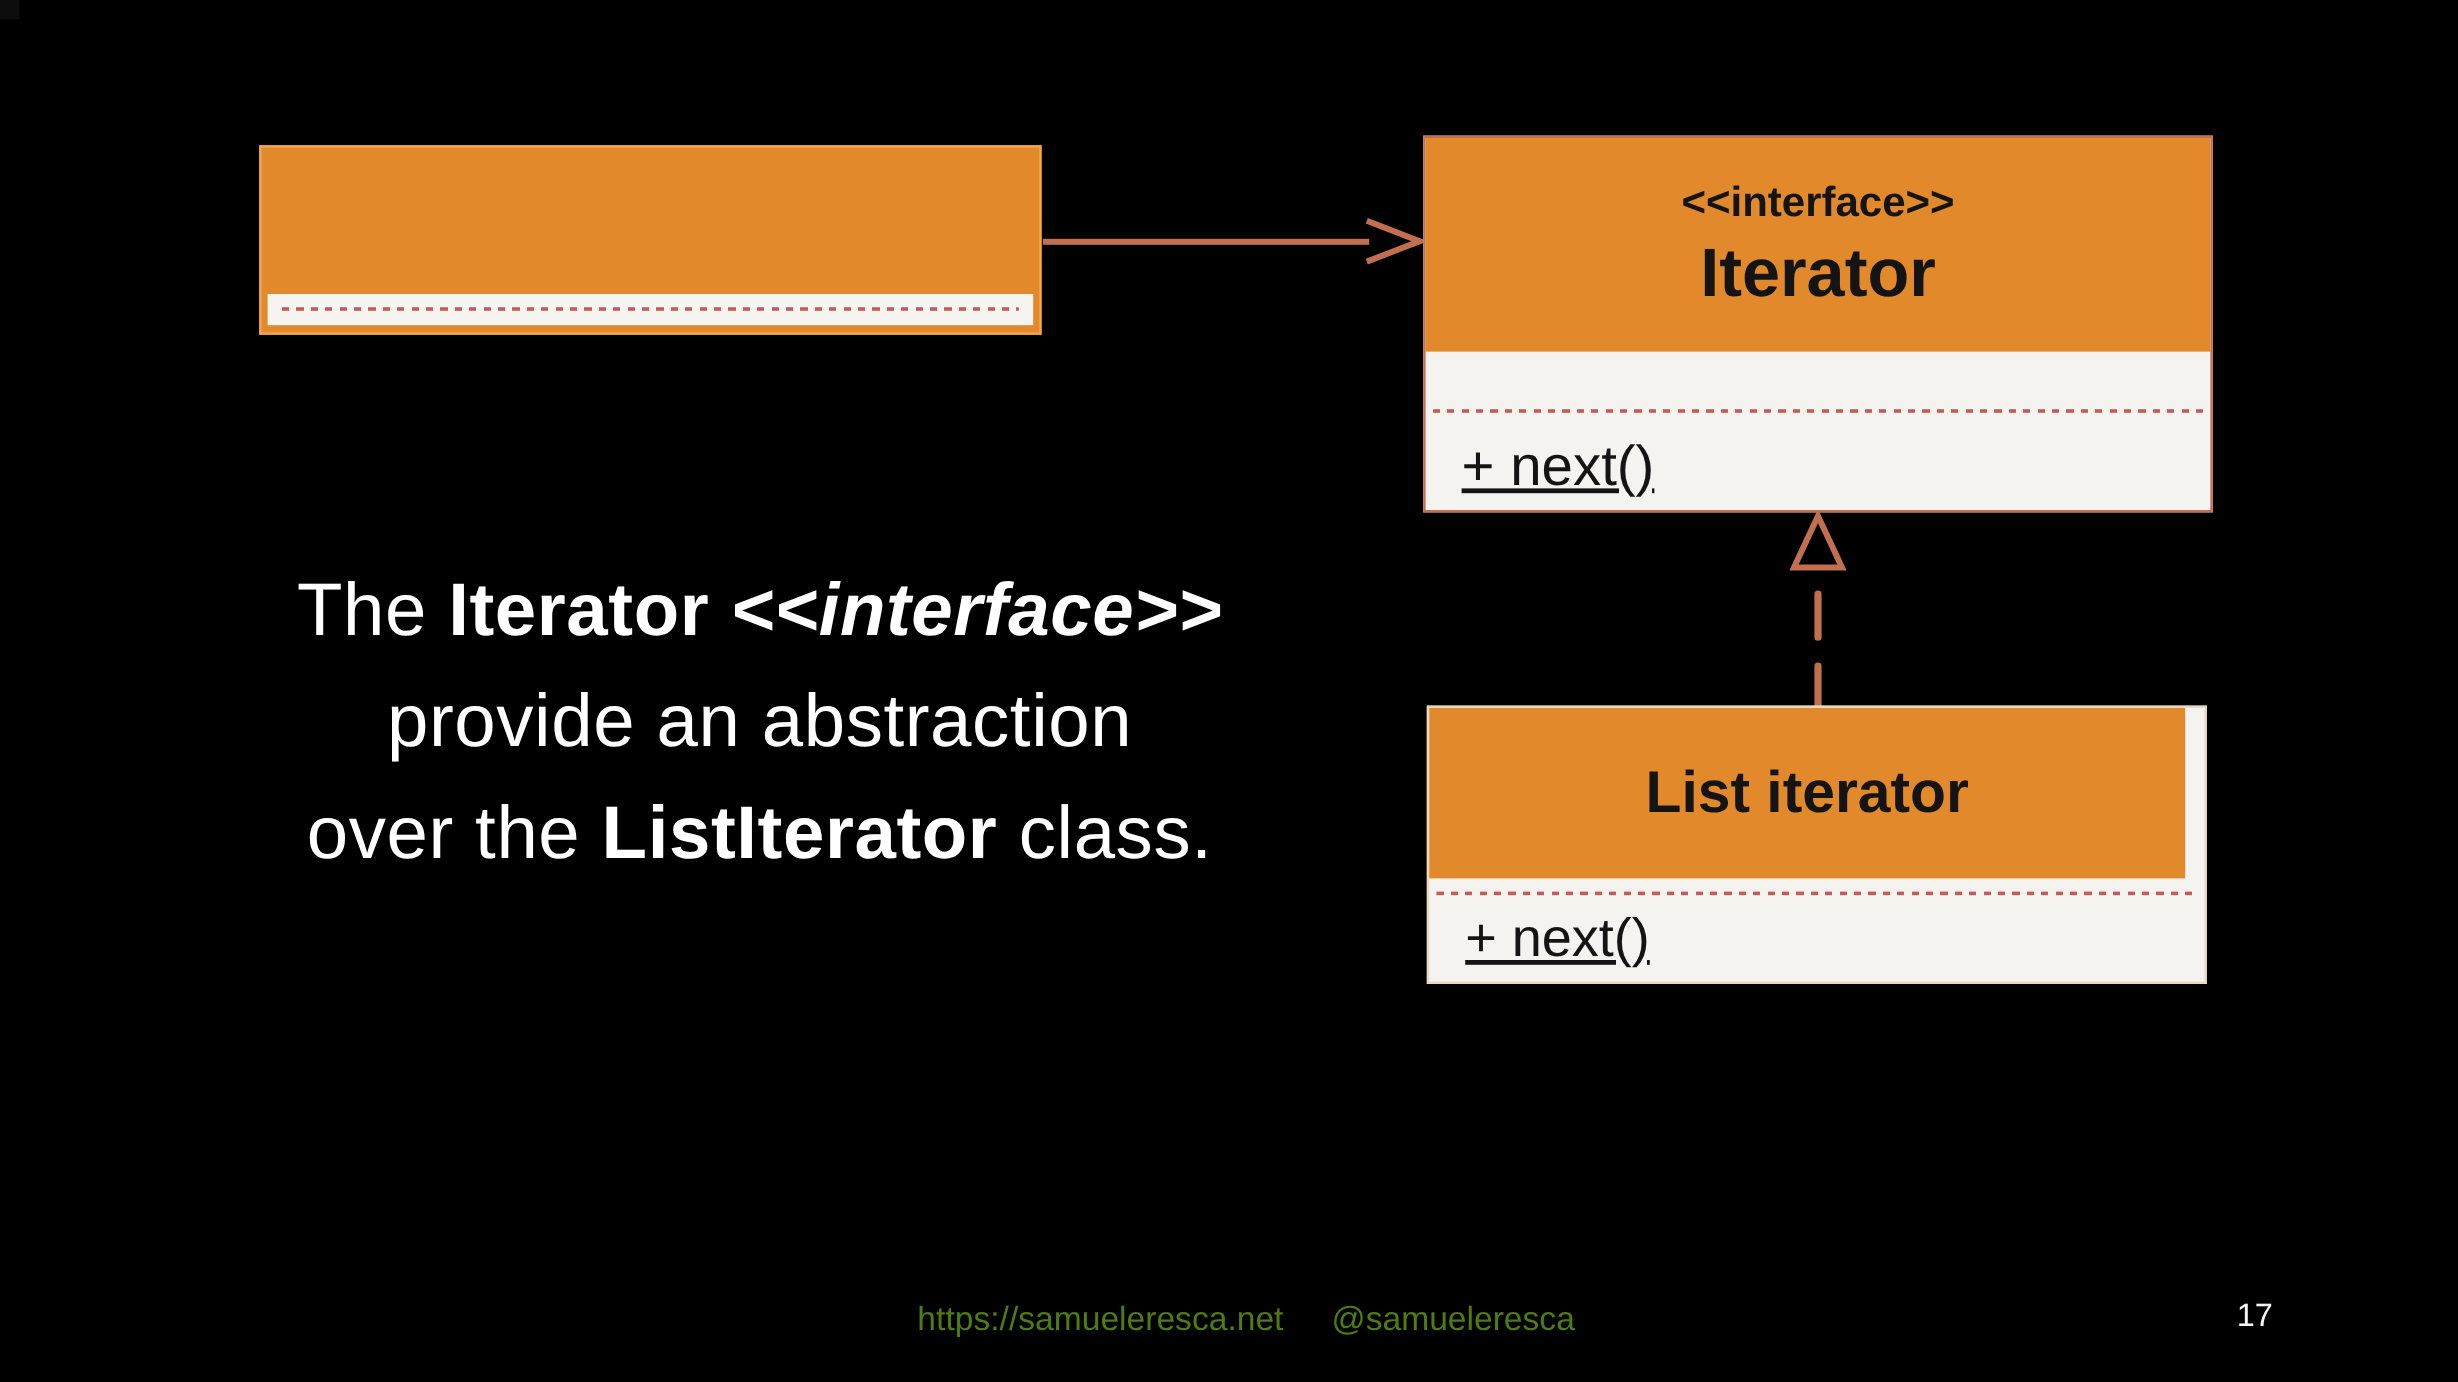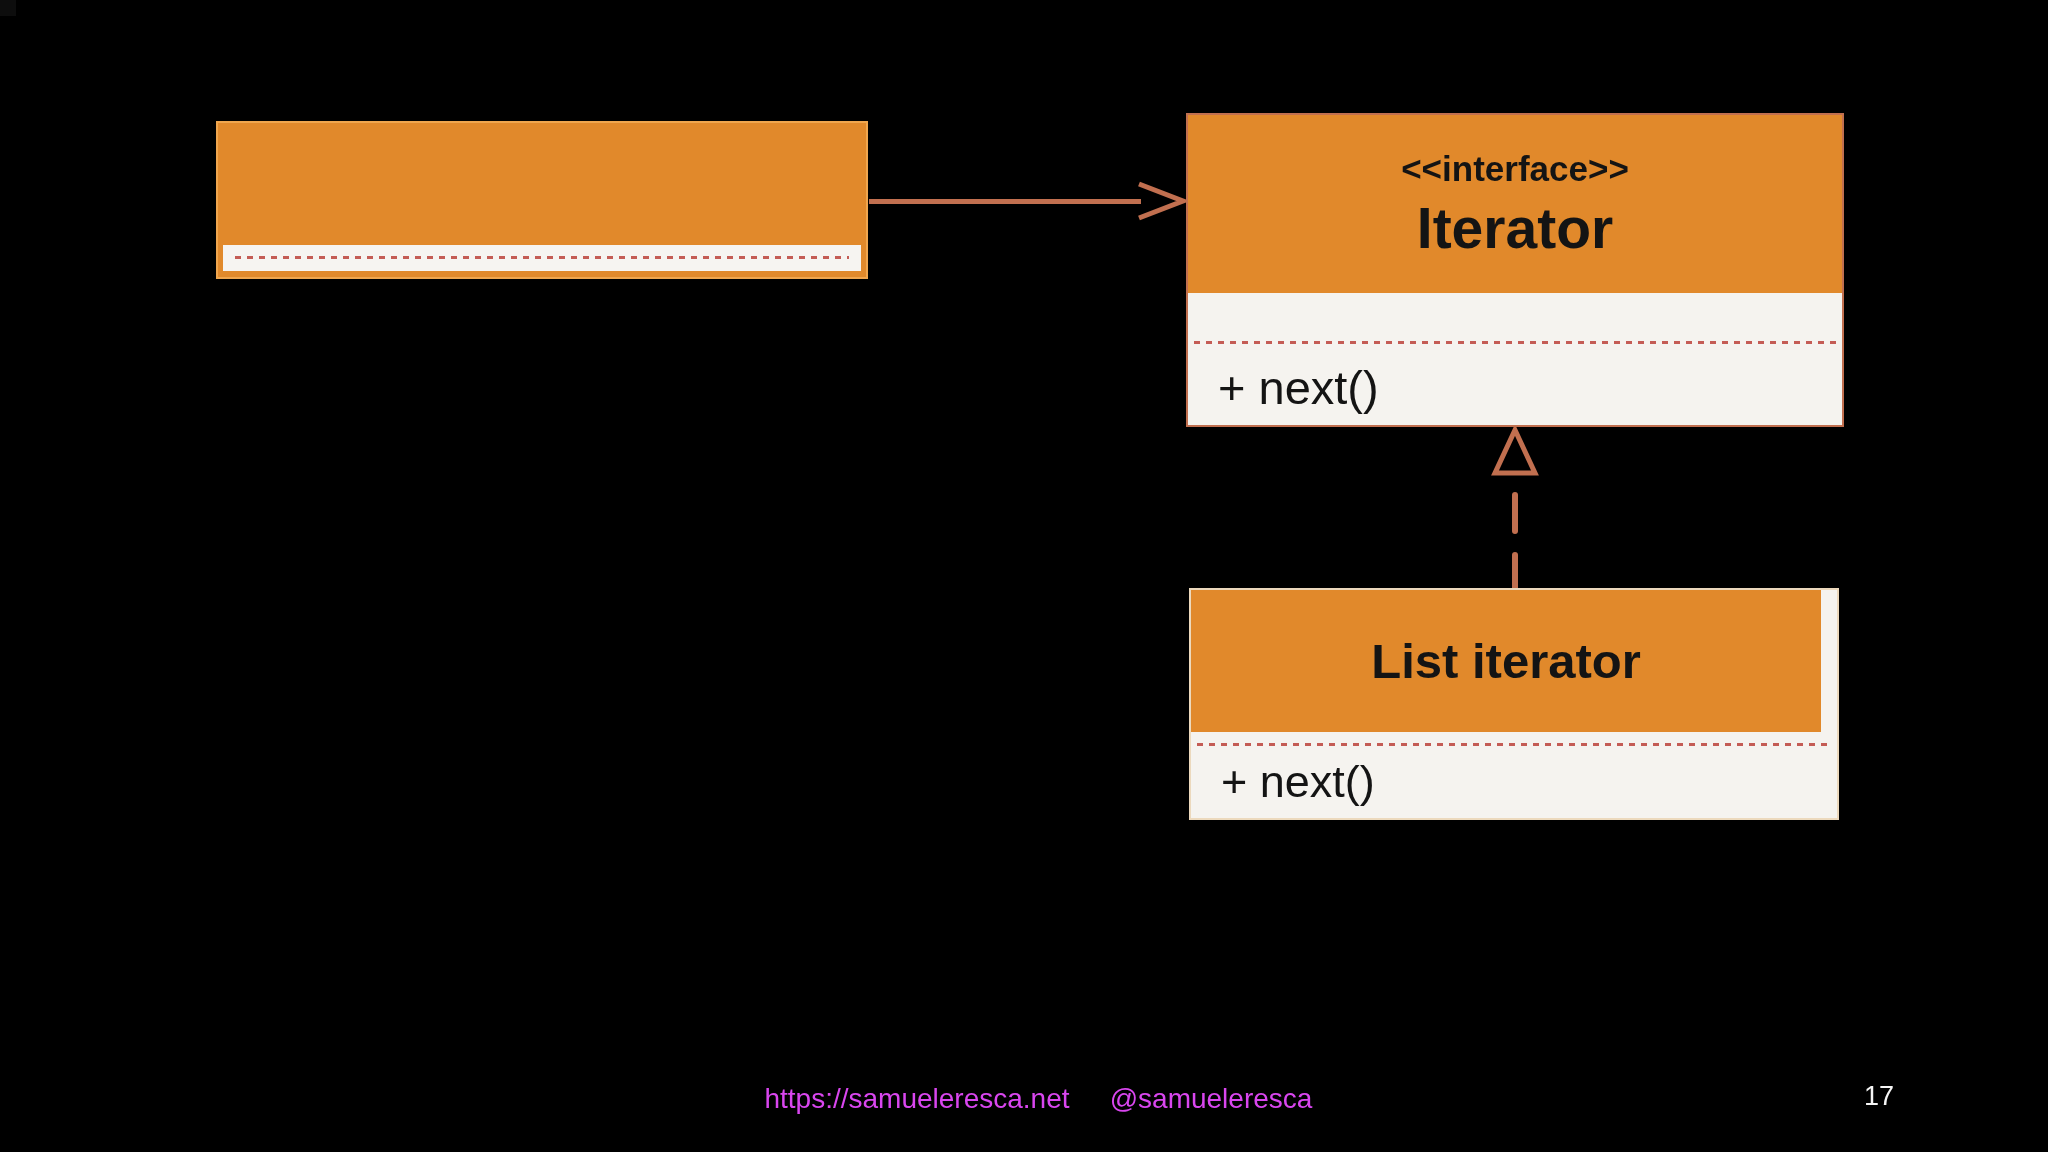--- a/index.html
+++ b/index.html
@@ -55,21 +55,21 @@
   }
   .stereotype { font-size: 35px; font-weight: 600; line-height: 1.0; margin-bottom: 14px; }
   .iterator-title { font-size: 57px; font-weight: 600; line-height: 1.0; }
   .iterator-body {
     position: absolute; left: 0; right: 0; top: 178px; bottom: 0;
   }
   .iterator-body .dash-red { top: 48px; left: 6px; right: 6px; }
   .method-label {
     position: absolute; left: 30px; top: 56px; right: 10px; bottom: 0;
     display: flex; align-items: center;
-    font-size: 47px; color: #141414;
+    font-size: 47px; color: #141414; text-decoration: underline;
   }
 
   .list-iterator-box {
     left: 1189px; top: 588px; width: 650px; height: 232px;
     background: #f5f3ef;
     border: 2px solid #ecd9bd;
   }
   .list-iterator-header {
     position: absolute; left: 0; right: 16px; top: 0; height: 142px;
     background: #e1892b;
@@ -107,21 +107,21 @@
     letter-spacing: 0.5px;
   }
   .caption span { white-space: pre-wrap; }
   .cap-b  { font-weight: 700; }
   .cap-bi { font-weight: 700; font-style: italic; }
 
   
   .footer-item {
     position: absolute;
     top: 1083px;
-    color: #d946ef;
+    color: #4d7c0f;
     font-size: 28px;
     transform: translateX(-50%);
     white-space: nowrap;
   }
   .footer-url    { left: 917px; }
   .footer-handle { left: 1211px; }
   .page-number {
     position: absolute; left: 1864px; top: 1081px;
     color: #f5f5f5; font-size: 27px;
   }
@@ -168,18 +168,23 @@
   <div class="abs realization-dash rd2"></div>
 
   <div class="uml-box list-iterator-box">
     <div class="list-iterator-header">List iterator</div>
     <div class="list-iterator-body">
       <div class="dash-red"></div>
       <div class="method-label">+ next()</div>
     </div>
   </div>
 
+  <div class="caption">
+    <span>The </span><span class="cap-b">Iterator </span><span class="cap-bi">&lt;&lt;interface&gt;&gt;</span><br>
+    <span>provide an abstraction</span><br>
+    <span>over the </span><span class="cap-b">ListIterator</span><span> class.</span>
+  </div>
 
   <div class="footer-item footer-url">https://samueleresca.net</div>
   <div class="footer-item footer-handle">@samueleresca</div>
   <div class="page-number">17</div>
 
 </div>
 
 </body></html>

